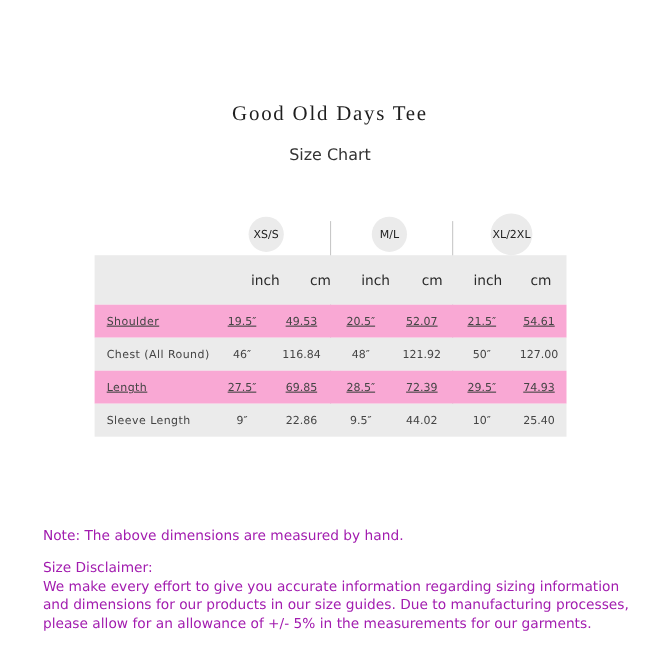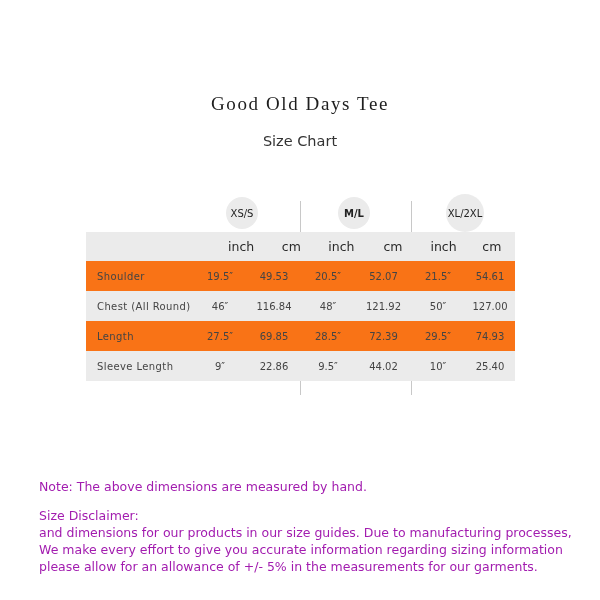--- a/index.html
+++ b/index.html
@@ -63,27 +63,27 @@
       width: 429px;
     }
     .row {
       display: flex;
       align-items: center;
       height: 30px;
       font-size: 10px;
       color: #444;
     }
     .row.header {
-      height: 29px;
+      height: 45px;
       font-size: 12.5px;
       color: #2a2a2a;
       padding-left: 30px;
     }
     .row.shade { background: #ebebeb; }
-    .row.plain { background: #f97316; }
+    .row.plain { background: #f9a8d4; text-decoration: underline; }
     .cell { text-align: center; }
     .label-cell {
       width: 106px;
       padding-left: 11px;
       box-sizing: border-box;
       text-align: left;
       letter-spacing: 0.4px;
     }
     .c1 { width: 56px; }
     .c2 { width: 52px; }
@@ -102,21 +102,21 @@
     .note-line { top: 478px; }
     .disclaimer { top: 507px; }
   </style>
 </head>
 <body>
 
 <div class="title">Good Old Days Tee</div>
 <div class="subtitle">Size Chart</div>
 
 <div class="size-badge" style="left:226px;">XS/S</div>
-<div class="size-badge" style="left:338px;font-weight:bold;">M/L</div>
+<div class="size-badge" style="left:338px;">M/L</div>
 <div class="size-badge" style="left:446px; width:38px; height:38px; top:194px;">XL/2XL</div>
 
 <div class="divider" style="left:300px;"></div>
 <div class="divider" style="left:411px;"></div>
 
 <div class="table">
   <div class="row header shade">
     <div class="cell label-cell"></div>
     <div class="cell c1">inch</div>
     <div class="cell c2">cm</div>
@@ -164,16 +164,16 @@
     <div class="cell c4">44.02</div>
     <div class="cell c5">10″</div>
     <div class="cell c6">25.40</div>
   </div>
 </div>
 
 <div class="notes note-line">Note: The above dimensions are measured by hand.</div>
 
 <div class="notes disclaimer">
   <div>Size Disclaimer:</div>
+  <div>We make every effort to give you accurate information regarding sizing information</div>
   <div>and dimensions for our products in our size guides. Due to manufacturing processes,</div>
-  <div>We make every effort to give you accurate information regarding sizing information</div>
   <div>please allow for an allowance of +/- 5% in  the measurements for our garments.</div>
 </div>
 
 </body></html>

